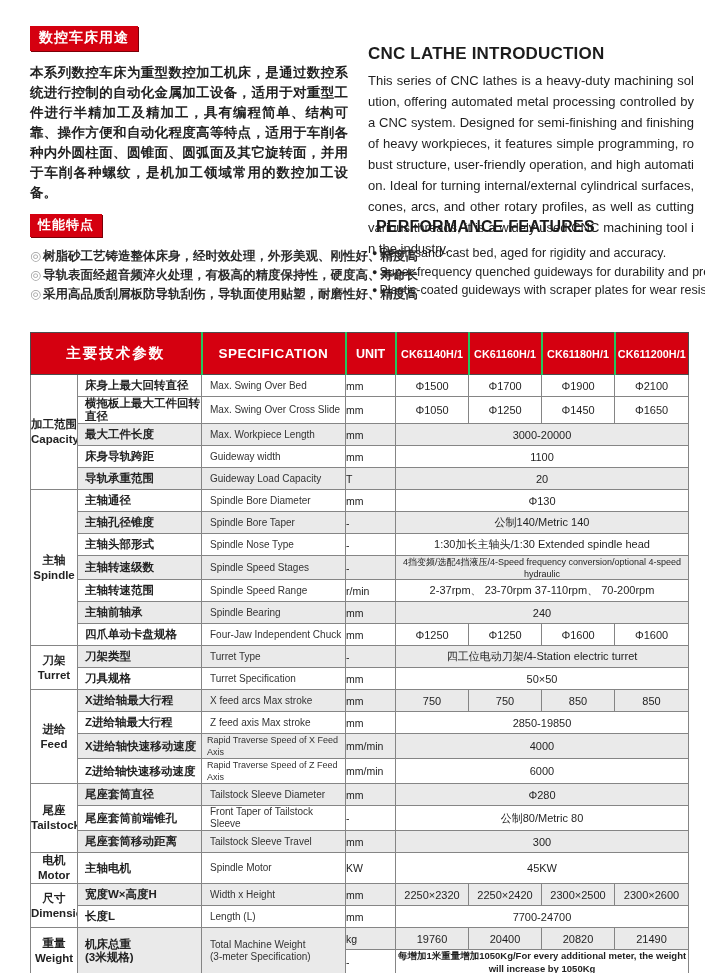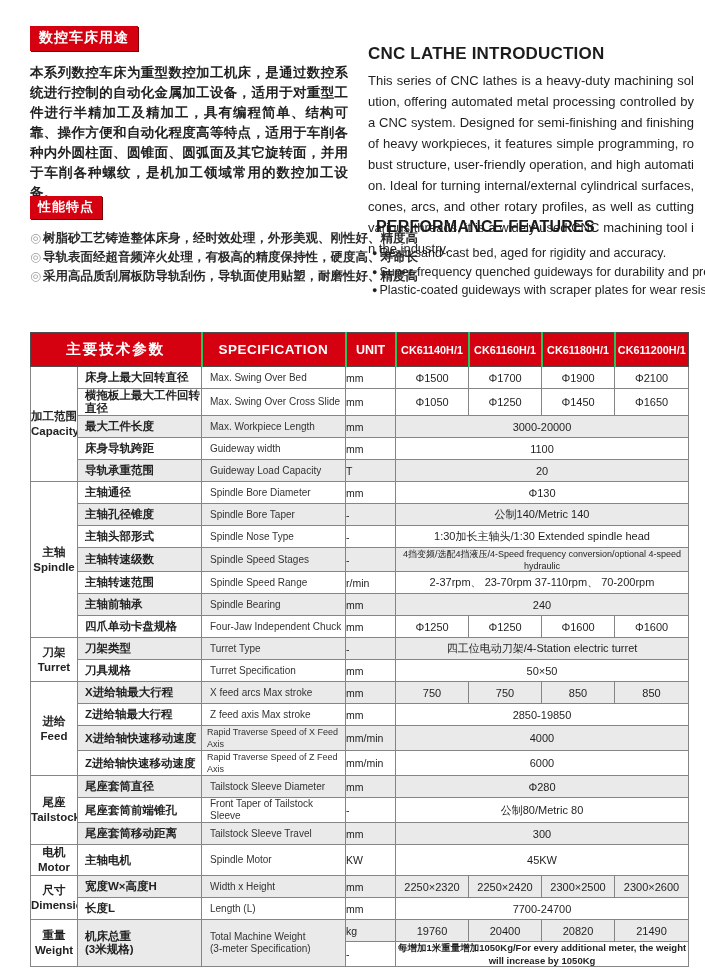--- a/index.html
+++ b/index.html
@@ -77,21 +77,21 @@
   #spec-table-wrap { left:30px; top:332px; width:658px; }
   table#spec-table {
     width:658px;
     border-collapse:collapse;
     table-layout:fixed;
     border:1px solid #4d4d4d;
   }
   #spec-table thead th {
     background:#d50010;
     color:#ffffff;
-    height:34px;
+    height:42px;
     font-weight:bold;
     border-bottom:1px solid #4d4d4d;
     vertical-align:middle;
     text-align:center;
   }
   #spec-table thead th + th { border-left:2px solid #22c55e; }
   th.h-params { font-size:14.5px; letter-spacing:2px; }
   th.h-spec   { font-size:13.5px; letter-spacing:.5px; }
   th.h-unit   { font-size:12.5px; }
   th.h-model  { font-size:10.8px; font-weight:bold; }
@@ -139,21 +139,21 @@
 <div class="abs" style="left:30px; top:26px; width:320px;">
   <span class="red-tag">数控车床用途</span>
   <div id="cn-intro-body">本系列数控车床为重型数控加工机床，是通过数控系统进行控制的自动化金属加工设备，适用于对重型工件进行半精加工及精加工，具有编程简单、结构可靠、操作方便和自动化程度高等特点，适用于车削各种内外圆柱面、圆锥面、圆弧面及其它旋转面，并用于车削各种螺纹，是机加工领域常用的数控加工设备。</div>
 </div>
 
 <div class="abs" style="left:368px; top:44px; width:330px;">
   <div class="en-title">CNC LATHE INTRODUCTION</div>
   <div id="en-intro-body">This series of CNC lathes is a heavy-duty machining solution, offering automated metal processing controlled by a CNC system. Designed for semi-finishing and finishing of heavy workpieces, it features simple programming, robust structure, user-friendly operation, and high automation. Ideal for turning internal/external cylindrical surfaces, cones, arcs, and other rotary profiles, as well as cutting various threads, it is a widely used CNC machining tool in the industry.</div>
 </div>
 
-<div class="abs" style="left:30px; top:196px; width:336px;">
+<div class="abs" style="left:30px; top:214px; width:336px;">
   <span class="red-tag" style="font-size:13px; padding:2px 8px 3px 8px;">性能特点</span>
   <ul class="cn-feat-list">
     <li><span class="ring">◎</span><span>树脂砂工艺铸造整体床身，经时效处理，外形美观、刚性好、精度高</span></li>
     <li><span class="ring">◎</span><span>导轨表面经超音频淬火处理，有极高的精度保持性，硬度高、寿命长</span></li>
     <li><span class="ring">◎</span><span>采用高品质刮屑板防导轨刮伤，导轨面使用贴塑，耐磨性好、精度高</span></li>
   </ul>
 </div>
 
 <div class="abs" style="left:372px; top:218px; width:330px;">
   <div class="en-title" style="font-size:16px; padding-left:4px;">PERFORMANCE FEATURES</div>

